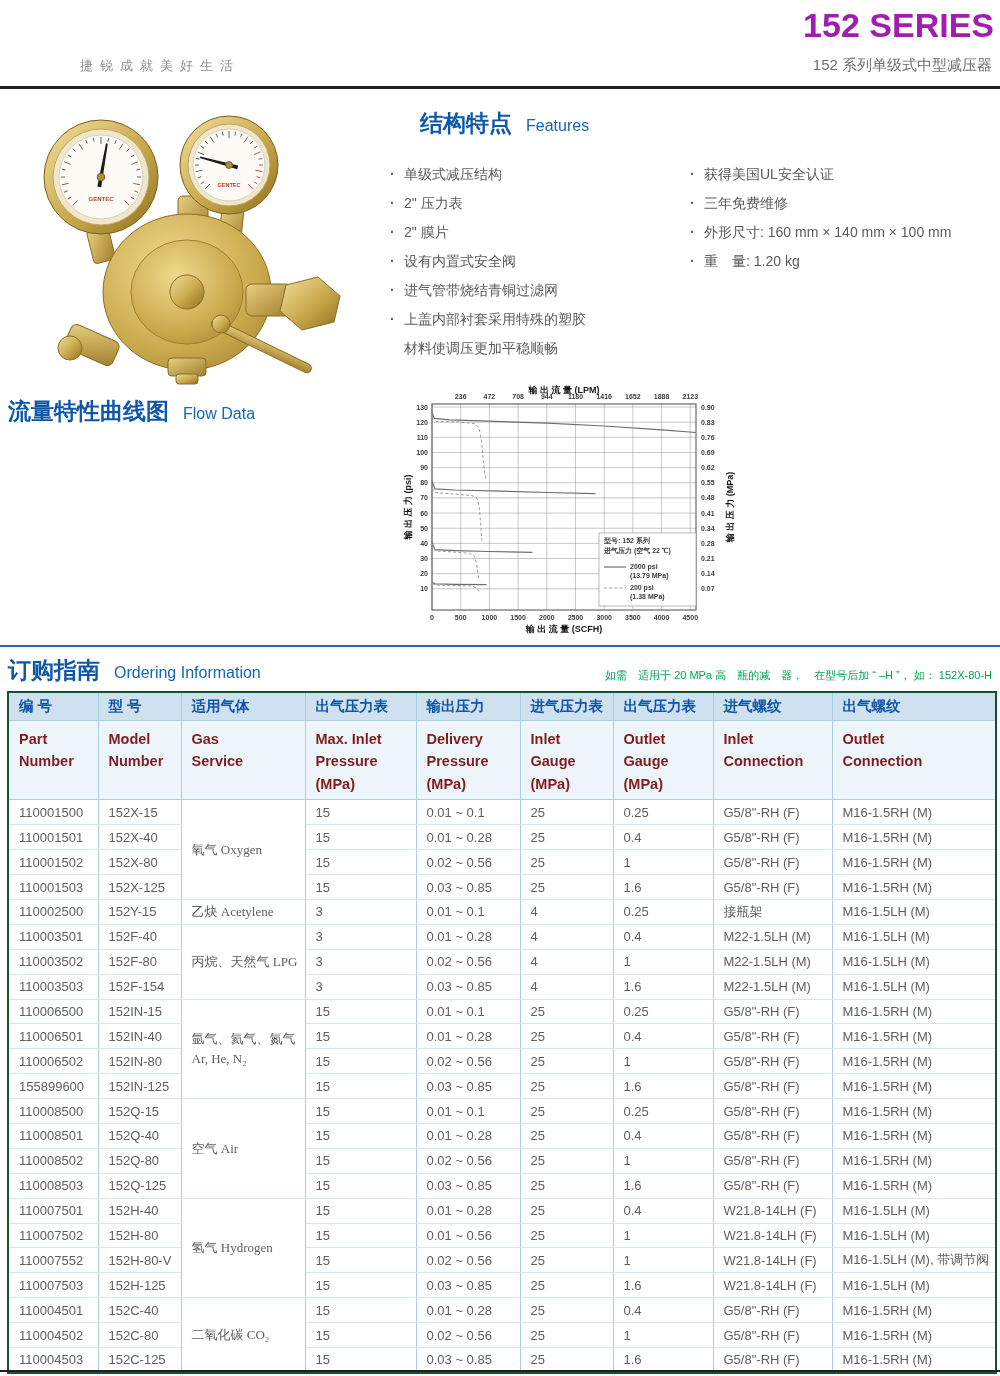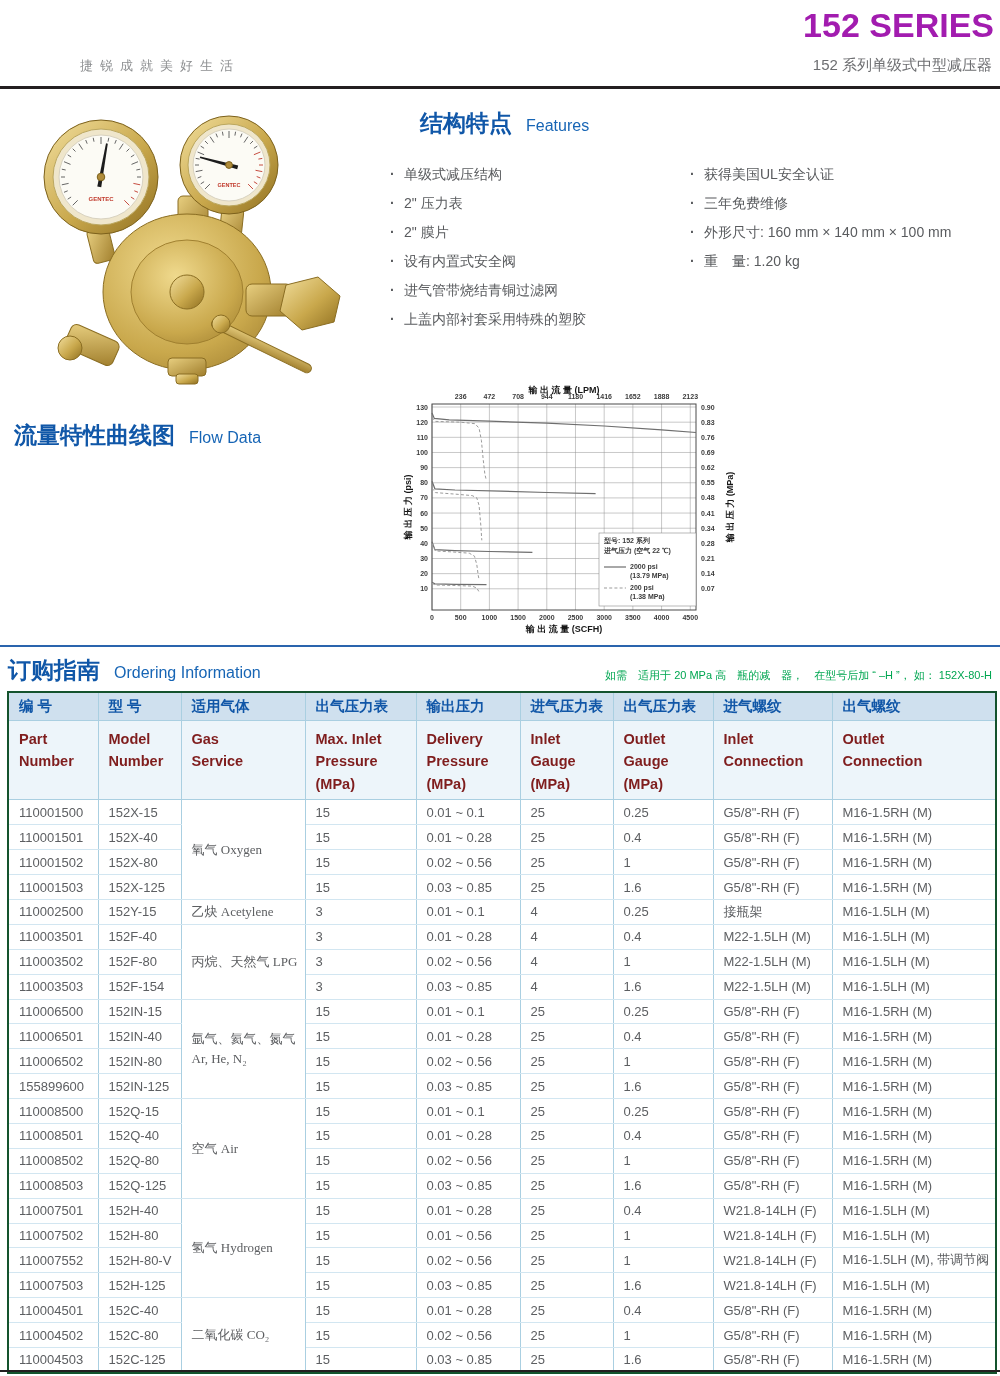--- a/index.html
+++ b/index.html
@@ -19,21 +19,21 @@
 
   
   #features-title{left:375px;top:108px;margin-left:45px;}
   .feat-col{position:absolute;top:160px;width:300px;}
   #feat-left{left:388px;}
   #feat-right{left:688px;}
   .feat-item{font-size:14px;color:#595b5e;line-height:29px;position:relative;padding-left:16px;}
   .feat-item .bullet{position:absolute;left:2px;top:0;color:#595b5e;font-weight:bold;}
 
   
-  #flow-title{left:8px;top:420px;margin-left:6px;}
+  #flow-title{left:8px;top:396px;}
   #flow-chart{left:402px;top:384px;width:345px;height:254px;}
   .tick{font-size:7px;fill:#3b3b3b;font-weight:bold;font-family:"Liberation Sans",sans-serif;}
   .ax{font-size:9px;fill:#161616;font-weight:bold;font-family:"Liberation Sans",sans-serif;}
 
   #flow-rule{left:0;top:645px;width:1000px;height:2px;background:#2a64ad;}
 
   
   #ordering-title{left:8px;top:655px;}
   #ordering-note{right:8px;top:668px;font-size:11px;color:#00a651;text-align:right;}
 
@@ -175,20 +175,21 @@
 <div class="abs" id="features-title">
   <span class="sec-zh">结构特点</span><span class="sec-en">Features</span>
 </div>
 <div class="feat-col" id="feat-left">
     <div class="feat-item"><span class="bullet">·</span>单级式减压结构</div>
     <div class="feat-item"><span class="bullet">·</span>2" 压力表</div>
     <div class="feat-item"><span class="bullet">·</span>2" 膜片</div>
     <div class="feat-item"><span class="bullet">·</span>设有内置式安全阀</div>
     <div class="feat-item"><span class="bullet">·</span>进气管带烧结青铜过滤网</div>
     <div class="feat-item"><span class="bullet">·</span>上盖内部衬套采用特殊的塑胶</div>
+    <div class="feat-item">材料使调压更加平稳顺畅</div>
   </div>
 <div class="feat-col" id="feat-right">
     <div class="feat-item"><span class="bullet">·</span>获得美国UL安全认证</div>
     <div class="feat-item"><span class="bullet">·</span>三年免费维修</div>
     <div class="feat-item"><span class="bullet">·</span>外形尺寸:  160 mm × 140 mm × 100 mm</div>
     <div class="feat-item"><span class="bullet">·</span>重　量:  1.20 kg</div>
   </div>
 
 <div class="abs" id="flow-title">
   <span class="sec-zh">流量特性曲线图</span><span class="sec-en">Flow Data</span>

